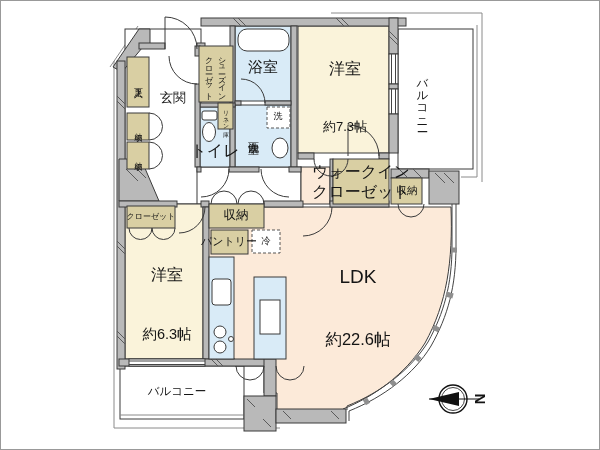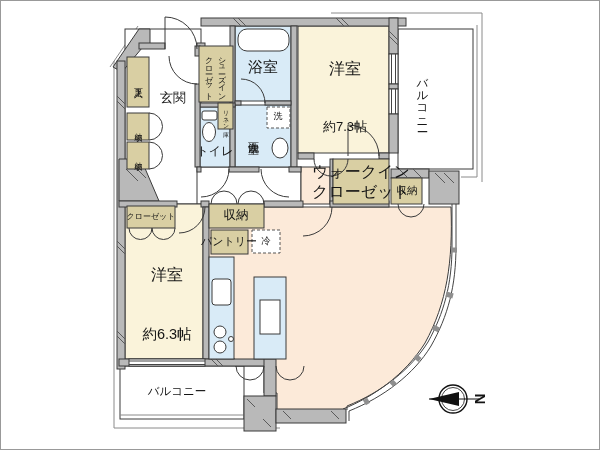--- a/index.html
+++ b/index.html
@@ -182,21 +182,21 @@
     <circle cx="452" cy="398" r="14" fill="#fff" stroke="#111" stroke-width="1.4"></circle>
     <circle cx="452" cy="398" r="11.5" fill="none" stroke="#111" stroke-width="0.8"></circle>
     <path d="M428,398 H478" stroke="#111" stroke-width="1" fill="none"></path>
     <polygon points="428,398 458,391 458,405" fill="#111"></polygon>
   </g>
 </svg>
 
 <div class="lbl" style="left:262px;top:66px;font-size:15px">浴室</div>
 <div class="lbl v" style="left:252px;top:133px;font-size:11px">洗面室</div>
 <div class="lbl" style="left:277px;top:116px;font-size:9px">洗</div>
-<div class="lbl" style="left:214px;top:150px;font-size:12px">トイレ</div>
+<div class="lbl" style="left:214px;top:150px;font-size:16px">トイレ</div>
 <div class="lbl v" style="left:224.5px;top:115px;font-size:6px;letter-spacing:0">リネン庫</div>
 <div class="lbl v" style="left:214px;top:73px;font-size:8px;letter-spacing:0">シューズイン
 クローゼット</div>
 <div class="lbl" style="left:172px;top:97px;font-size:13px">玄関</div>
 <div class="lbl v" style="left:137px;top:80px;font-size:9px;letter-spacing:0">下足入</div>
 <div class="lbl v" style="left:137px;top:126px;font-size:8px;letter-spacing:0">収納</div>
 <div class="lbl v" style="left:137px;top:155px;font-size:8px;letter-spacing:0">収納</div>
 
 <div class="lbl" style="left:344px;top:86px">
   <div style="font-size:16px">洋室</div>
@@ -210,16 +210,18 @@
 <div class="lbl" style="left:235px;top:215px;font-size:12.5px">収納</div>
 <div class="lbl" style="left:228px;top:241px;font-size:11px">パントリー</div>
 <div class="lbl" style="left:265px;top:240px;font-size:9.5px">冷</div>
 <div class="lbl" style="left:150px;top:216px;font-size:8px">クローゼット</div>
 
 <div class="lbl" style="left:166px;top:293px">
   <div style="font-size:16px">洋室</div>
   <div style="font-size:14.5px">約6.3帖</div>
 </div>
 <div class="lbl" style="left:357px;top:296px">
+  <div style="font-size:19px">LDK</div>
+  <div style="font-size:16.5px">約22.6帖</div>
 </div>
 <div class="lbl" style="left:176px;top:390px;font-size:11.5px">バルコニー</div>
 <div class="lbl north" style="left:479px;top:398px;font-size:15px">N</div>
 </div>
 
 </body></html>

